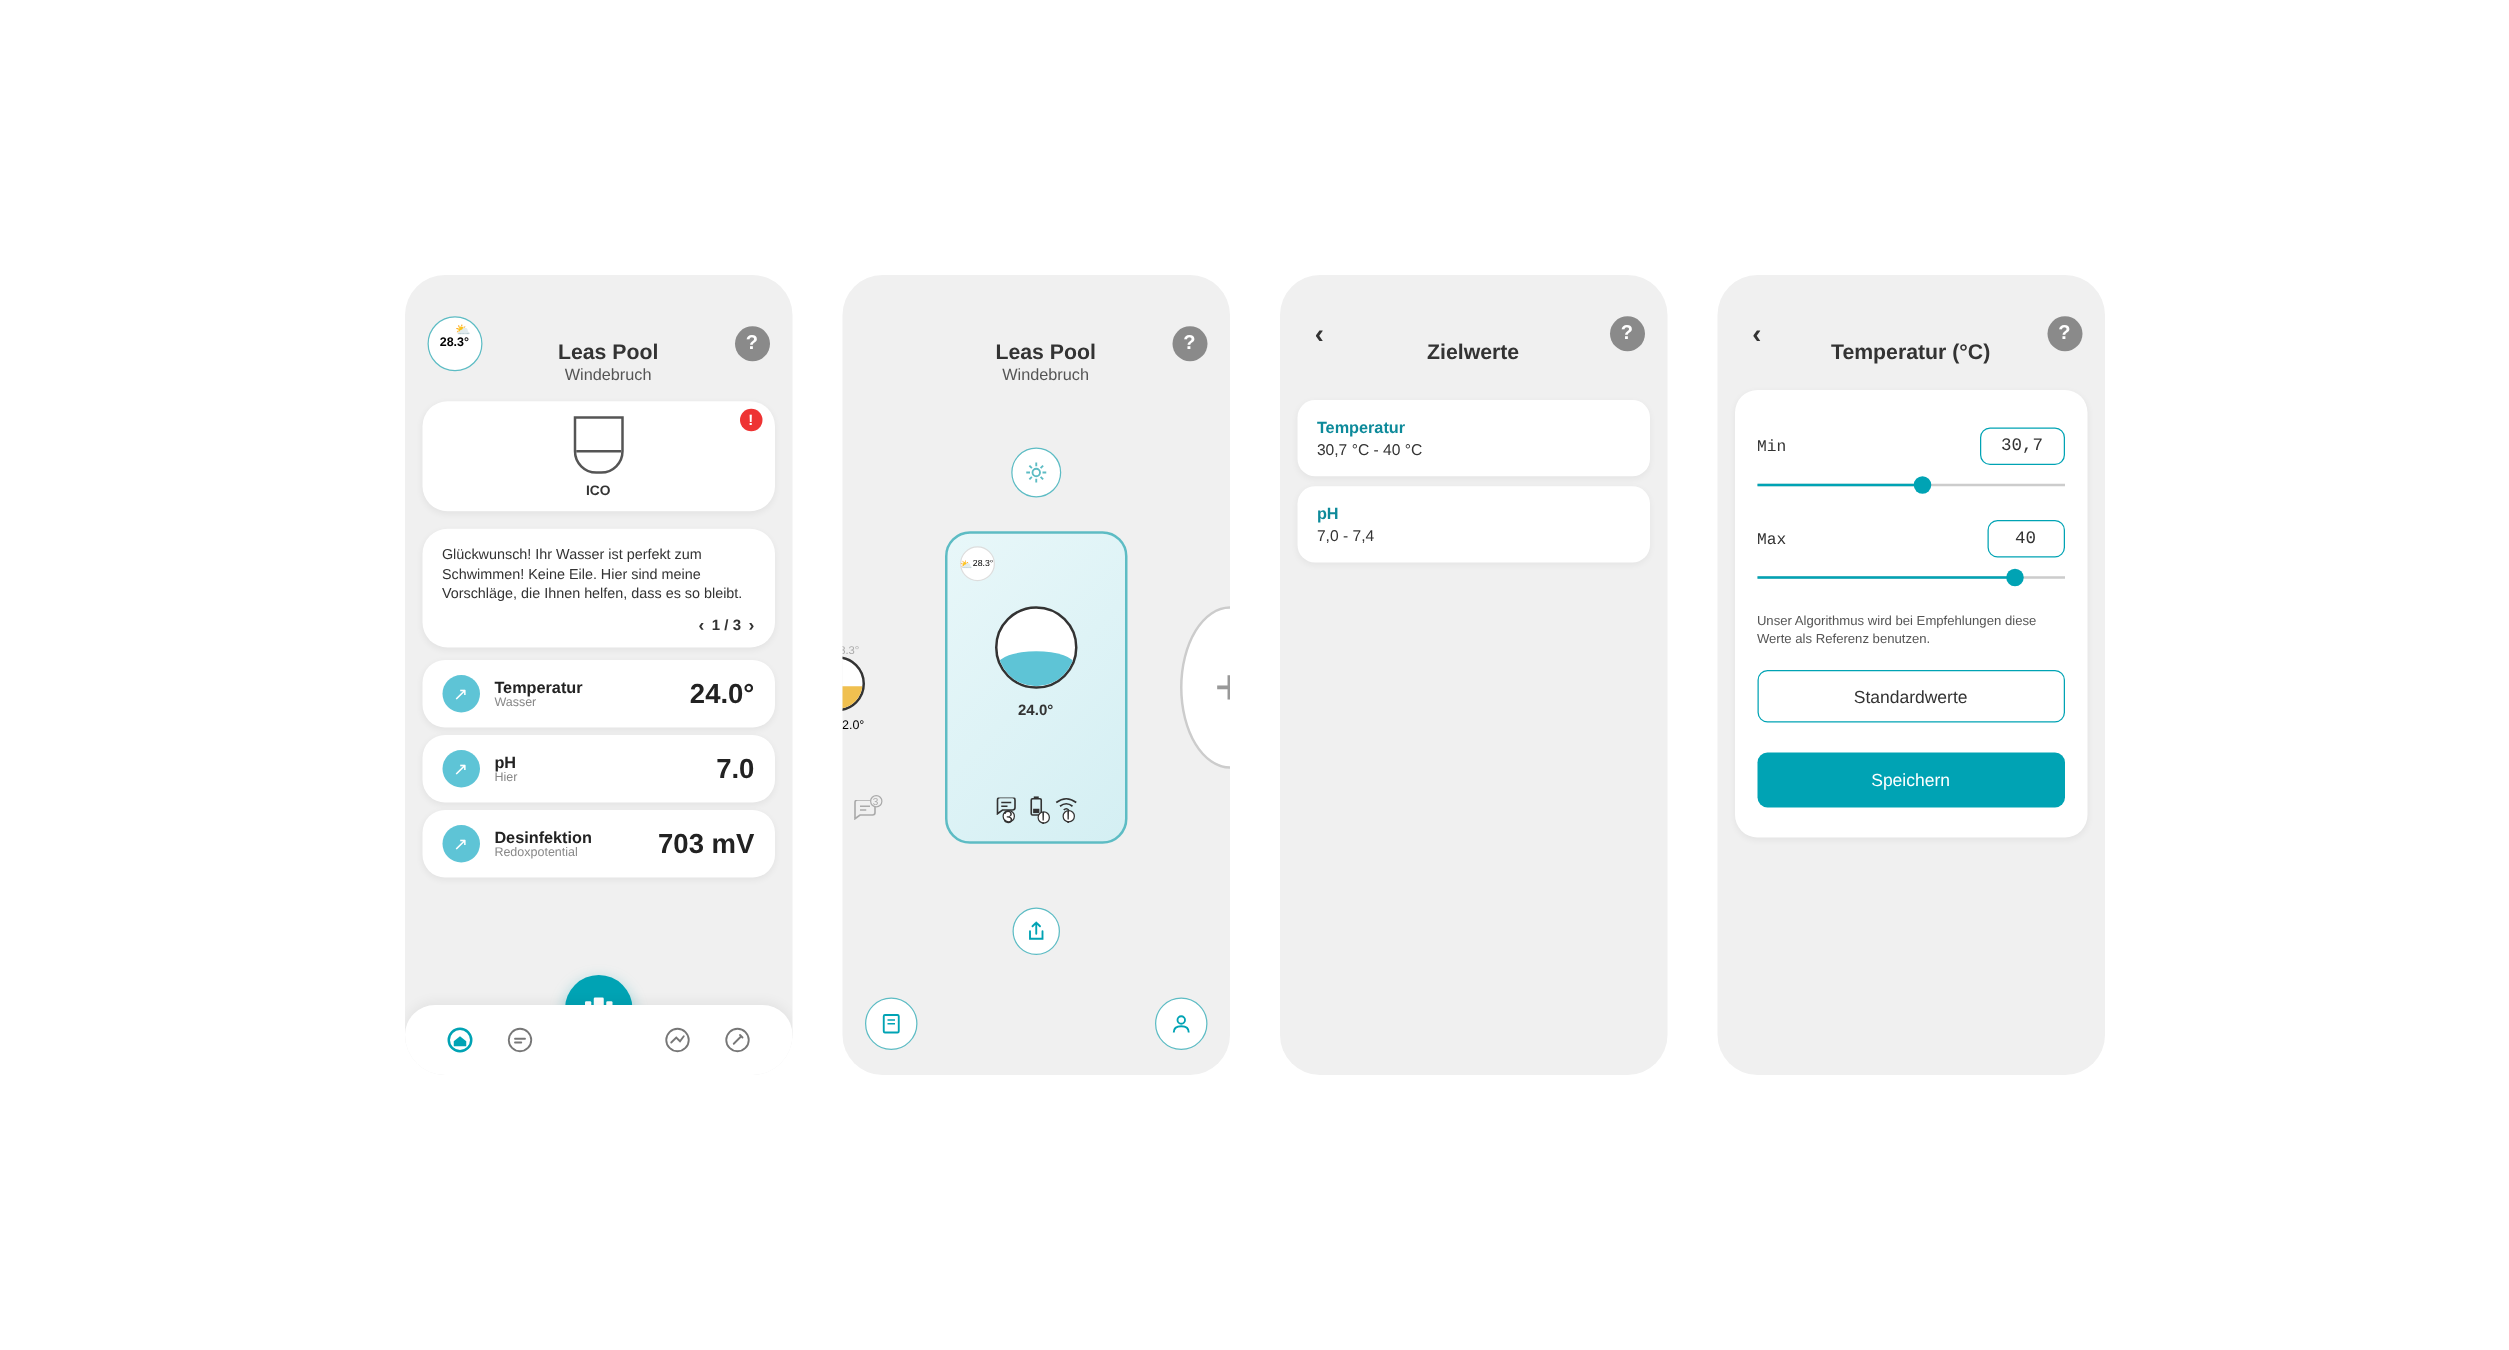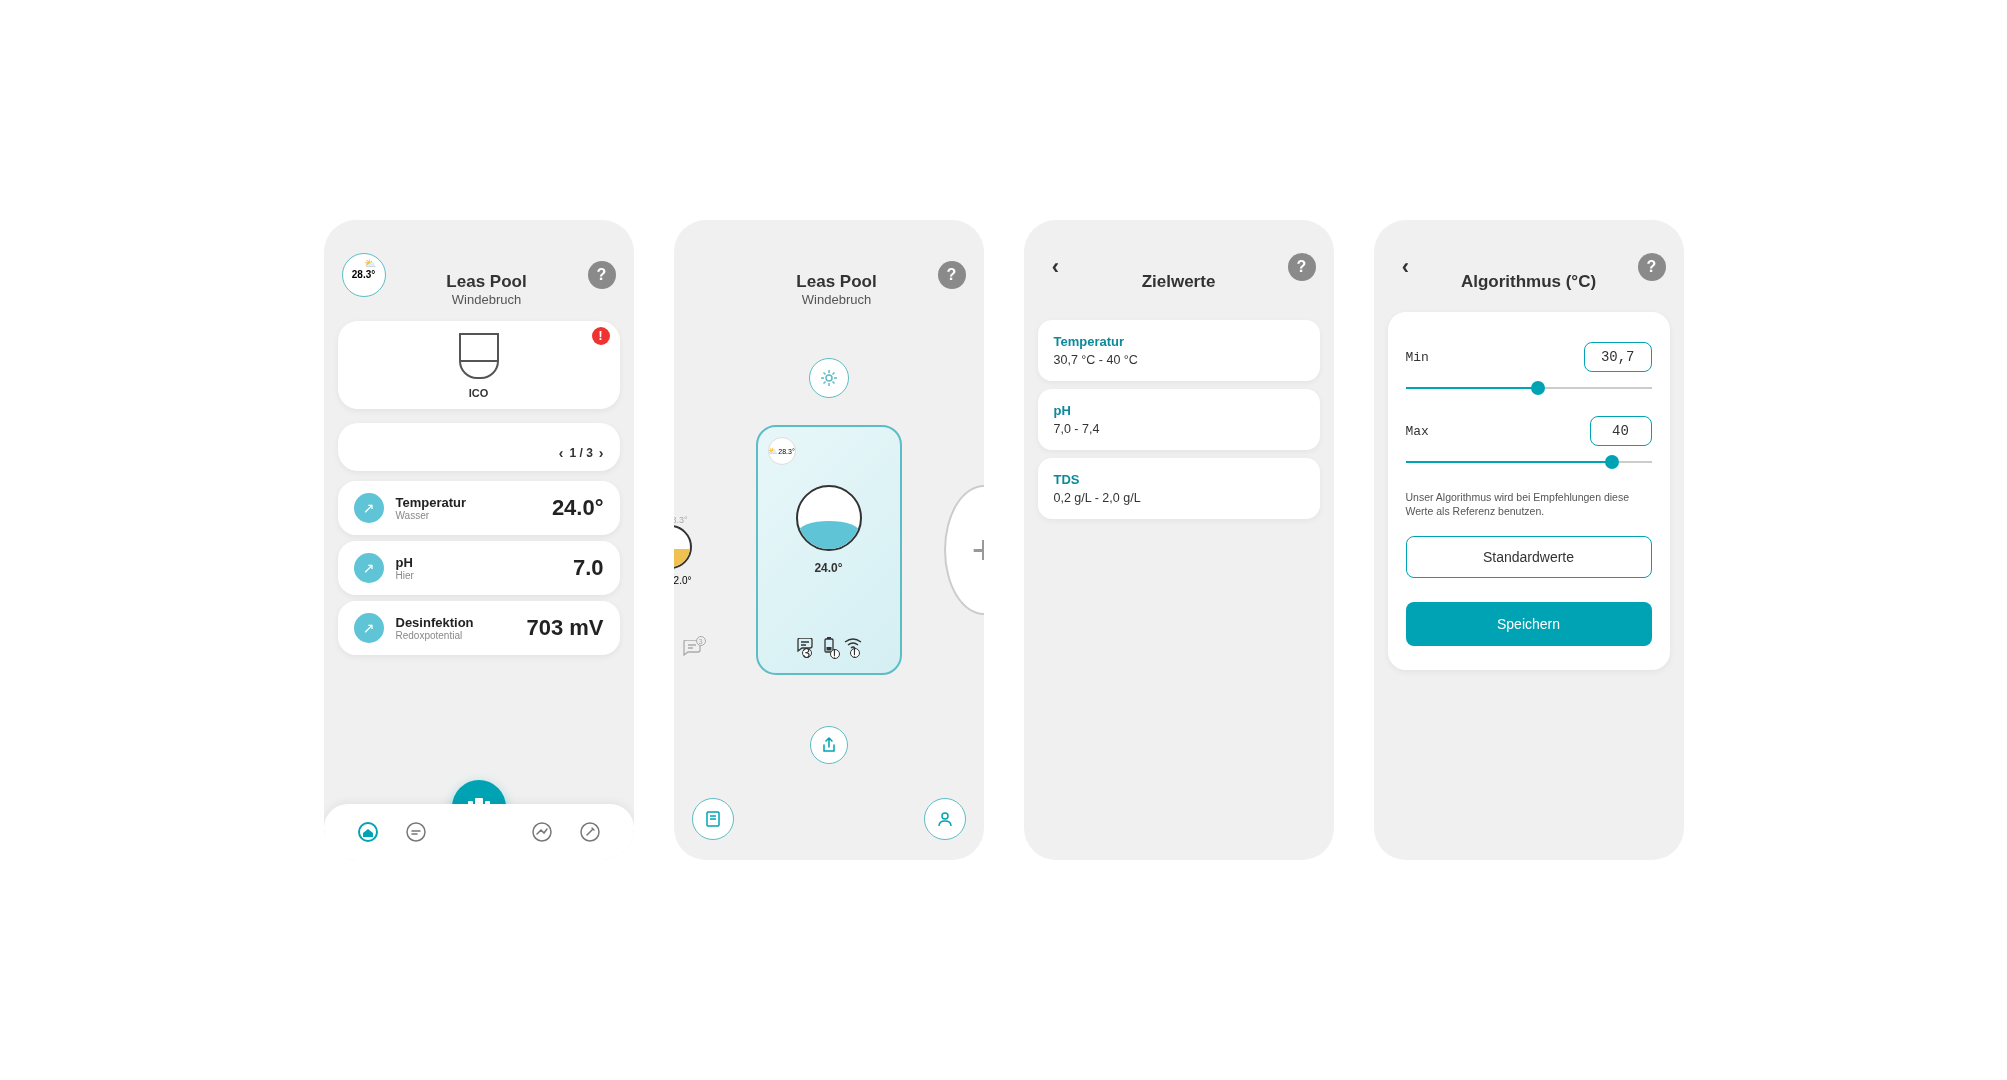--- a/index.html
+++ b/index.html
@@ -107,20 +107,21 @@
 
   <div class="cards-row">
     <div class="top-card">
       <div class="alert-dot">!</div>
       <div class="ico-icon"></div>
       <div class="ico-label">ICO</div>
     </div>
   </div>
 
   <div class="msg-card">
+    <div class="msg-text">Glückwunsch! Ihr Wasser ist perfekt zum Schwimmen! Keine Eile. Hier sind meine Vorschläge, die Ihnen helfen, dass es so bleibt.</div>
     <div class="pager">
       <span class="arrow">‹</span>
       <span>1 / 3</span>
       <span class="arrow">›</span>
     </div>
   </div>
 
   <div class="metric-card">
     <div class="metric-icon">↗</div>
     <div class="metric-labels">
@@ -277,31 +278,27 @@
   </div>
   <div style="height:10px"></div>
   <div class="target-card">
     <div class="target-title">Temperatur</div>
     <div class="target-range">30,7 °C - 40 °C</div>
   </div>
   <div class="target-card">
     <div class="target-title">pH</div>
     <div class="target-range">7,0 - 7,4</div>
   </div>
-  <div class="target-card">
-    <div class="target-title">TDS</div>
-    <div class="target-range">0,2 g/L - 2,0 g/L</div>
-  </div>
 </div>
 
 <div class="phone">
   <div class="header">
     <div class="back-btn">‹</div>
     <div class="title-block">
-      <div class="pool-name">Algorithmus (°C)</div>
+      <div class="pool-name">Temperatur (°C)</div>
     </div>
     <div class="help-btn">?</div>
   </div>
 
   <div class="form-card">
     <div class="form-row">
       <div class="form-label">Min</div>
       <div class="value-box">30,7</div>
     </div>
     <div class="slider">

